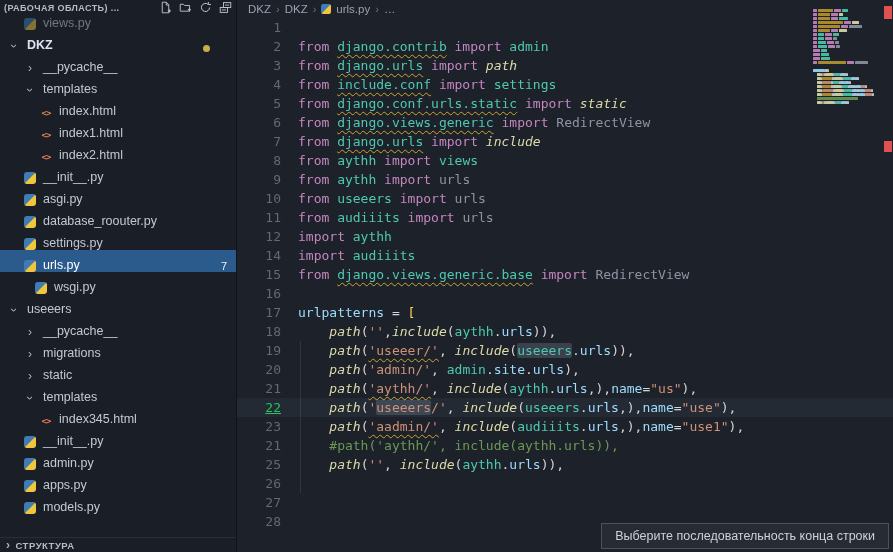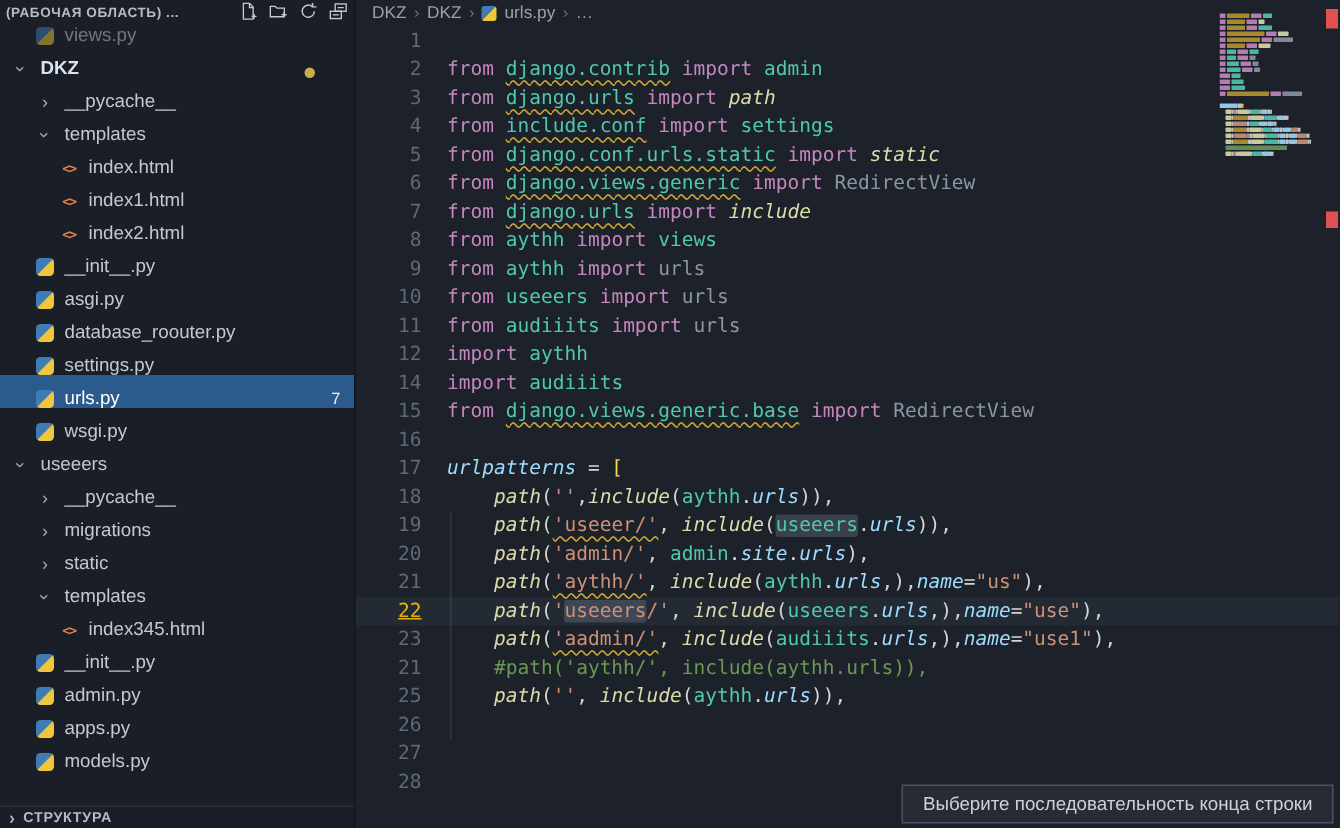--- a/index.html
+++ b/index.html
@@ -58,25 +58,25 @@
     padding-left:11px; font-size:11.5px; color:#9aa2b0; white-space:nowrap;
   }
   .breadcrumb .sep { color:#6a7280; font-size:11px; }
   .breadcrumb .py-icon { width:10px; height:10px; border-radius:2px; }
   .code { position:absolute; top:18px; left:0; right:0; }
   .code-row { display:flex; height:19px; line-height:19px;
     font-family:"DejaVu Sans Mono","Liberation Mono",monospace; font-size:13px; }
   .code-row .num { width:44px; flex:none; text-align:right; color:#5f6977; }
   .code-row .txt { padding-left:17px; white-space:pre; }
   .code-row.current { background:rgba(115,135,165,.09); }
-  .code-row.current .num { color:#eab308;text-decoration:underline; }
+  .code-row.current .num { color:#22c55e;text-decoration:underline; }
   .tok { color:var(--c-pl); }
   .tok-kw   { color:var(--c-kw); }
   .tok-mod  { color:var(--c-mod); }
-  .tok-var  { color:var(--c-var);font-style:italic; }
+  .tok-var  { color:var(--c-var); }
   .tok-fn   { color:var(--c-fn);font-style:italic; }
   .tok-str  { color:var(--c-str); }
   .tok-com  { color:var(--c-com); }
   .tok-fade { color:var(--c-fade); }
   .tok-gold { color:var(--c-gold); }
   .sq { text-decoration:underline wavy var(--c-squiggle); text-decoration-thickness:1px; text-underline-offset:3px; }
   .occ { background:rgba(104,118,138,.38); border-radius:2px; }
   .bracket-guide {
     position:absolute; left:63px; top:341px; height:152px;
     border-left:1px solid rgba(255,255,255,.09);
@@ -199,21 +199,21 @@
         </span>
         <span class="tree-label">settings.py</span>
       </div>
       <div class="tree-row selected" style="padding-left: 22px;">
         <span class="slot">
           <span class="py-icon"></span>
         </span>
         <span class="tree-label">urls.py</span>
         <span class="badge">7</span>
       </div>
-      <div class="tree-row" style="padding-left: 22px;">
+      <div class="tree-row" style="padding-left: 33px;">
         <span class="slot">
           <span class="py-icon"></span>
         </span>
         <span class="tree-label">wsgi.py</span>
       </div>
       <div class="tree-row" style="padding-left: 6px;">
         <span class="slot">
           <span class="chev down">›</span>
         </span>
         <span class="tree-label">useeers</span>

